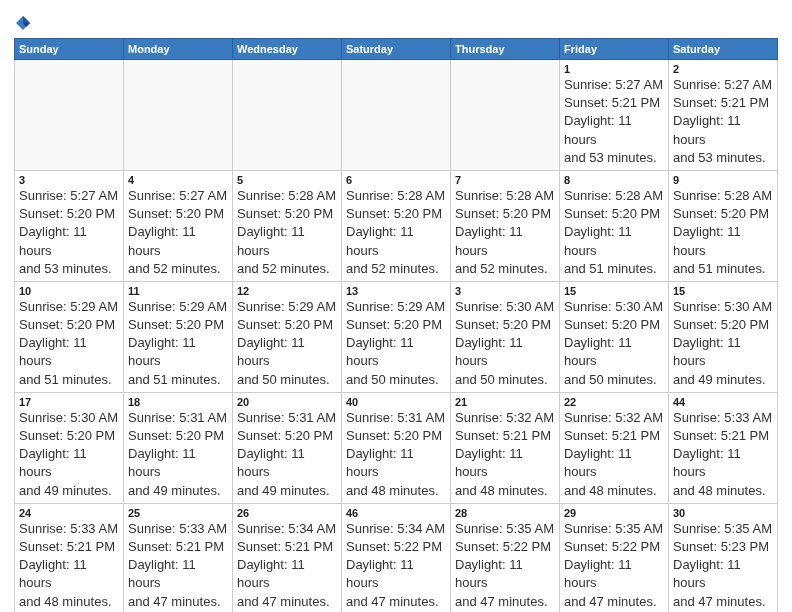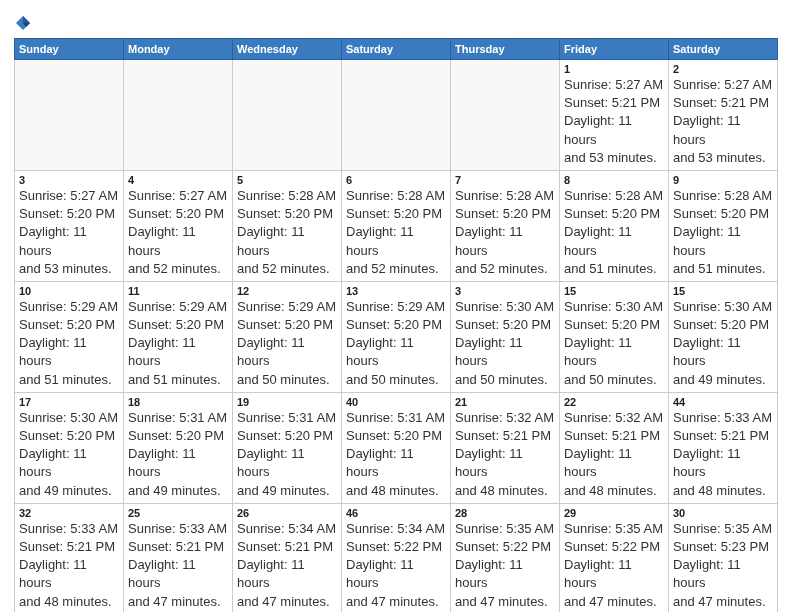--- a/index.html
+++ b/index.html
@@ -264,21 +264,21 @@
 and 49 minutes.</div>
           </td>
           <td>
             <span class="day-num">18</span>
             <div class="day-info" style="white-space: pre-line;">Sunrise: 5:31 AM
 Sunset: 5:20 PM
 Daylight: 11 hours
 and 49 minutes.</div>
           </td>
           <td>
-            <span class="day-num">19</span>
+            <span class="day-num">20</span>
             <div class="day-info" style="white-space: pre-line;">Sunrise: 5:31 AM
 Sunset: 5:20 PM
 Daylight: 11 hours
 and 49 minutes.</div>
           </td>
           <td>
             <span class="day-num">40</span>
             <div class="day-info" style="white-space: pre-line;">Sunrise: 5:31 AM
 Sunset: 5:20 PM
 Daylight: 11 hours
@@ -301,21 +301,21 @@
           <td>
             <span class="day-num">44</span>
             <div class="day-info" style="white-space: pre-line;">Sunrise: 5:33 AM
 Sunset: 5:21 PM
 Daylight: 11 hours
 and 48 minutes.</div>
           </td>
         </tr>
         <tr>
           <td>
-            <span class="day-num">32</span>
+            <span class="day-num">24</span>
             <div class="day-info" style="white-space: pre-line;">Sunrise: 5:33 AM
 Sunset: 5:21 PM
 Daylight: 11 hours
 and 48 minutes.</div>
           </td>
           <td>
             <span class="day-num">25</span>
             <div class="day-info" style="white-space: pre-line;">Sunrise: 5:33 AM
 Sunset: 5:21 PM
 Daylight: 11 hours

